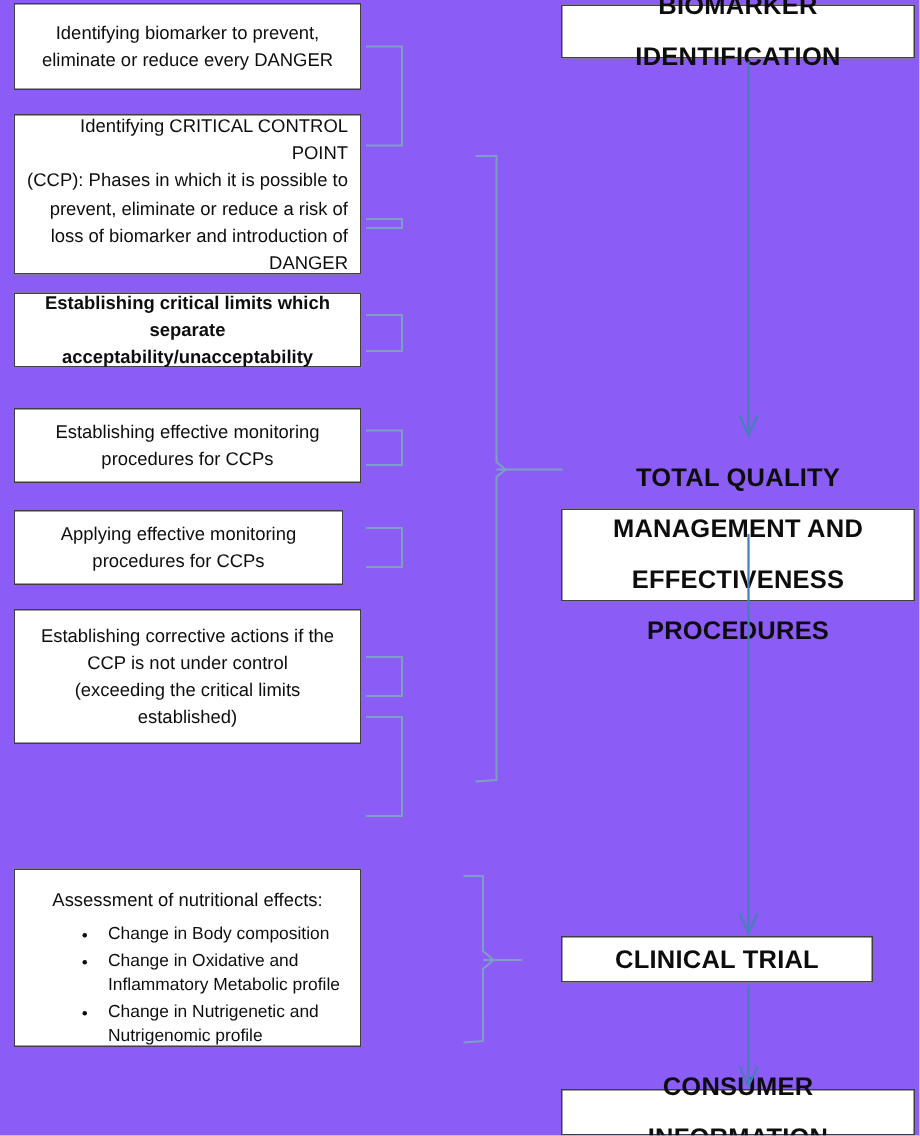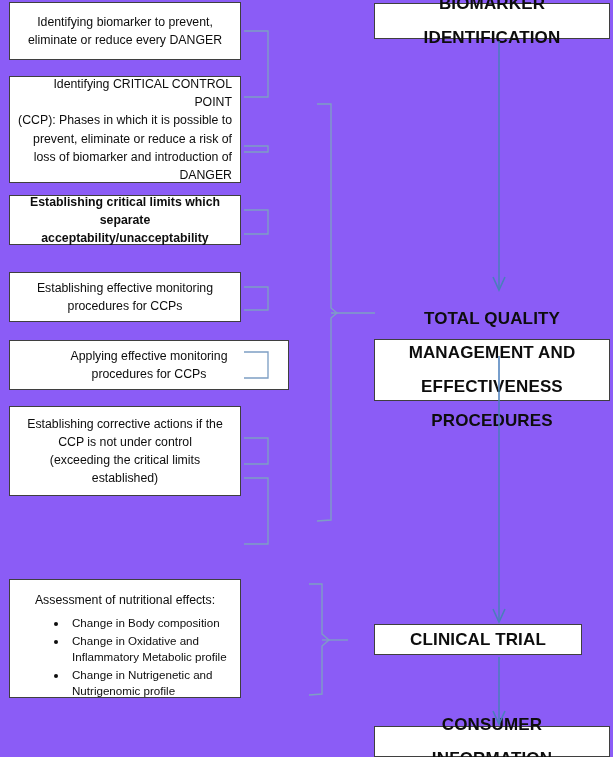--- a/index.html
+++ b/index.html
@@ -83,21 +83,21 @@
   <div class="box left-box" style="left:9px;top:195px;width:232px;height:50px;font-weight:bold;">
     <span class="ttl">Establishing critical limits which</span>
     <span class="ttl">separate acceptability/unacceptability</span>
   </div>
 
   <div class="box left-box" style="left:9px;top:272px;width:232px;height:50px;">
     <span class="ttl">Establishing effective monitoring</span>
     <span class="ttl">procedures for CCPs</span>
   </div>
 
-  <div class="box left-box" style="left:9px;top:340px;width:280px;height:50px;">
+  <div class="box left-box" style="left:9px;top:340px;width:220px;height:50px;">
     <span class="ttl">Applying effective monitoring</span>
     <span class="ttl">procedures for CCPs</span>
   </div>
 
   <div class="box left-box" style="left:9px;top:406px;width:232px;height:90px;">
     <span class="ttl">Establishing corrective actions if the</span>
     <span class="ttl">CCP is not under control</span>
     <span class="ttl">(exceeding the critical limits</span>
     <span class="ttl">established)</span>
   </div>

